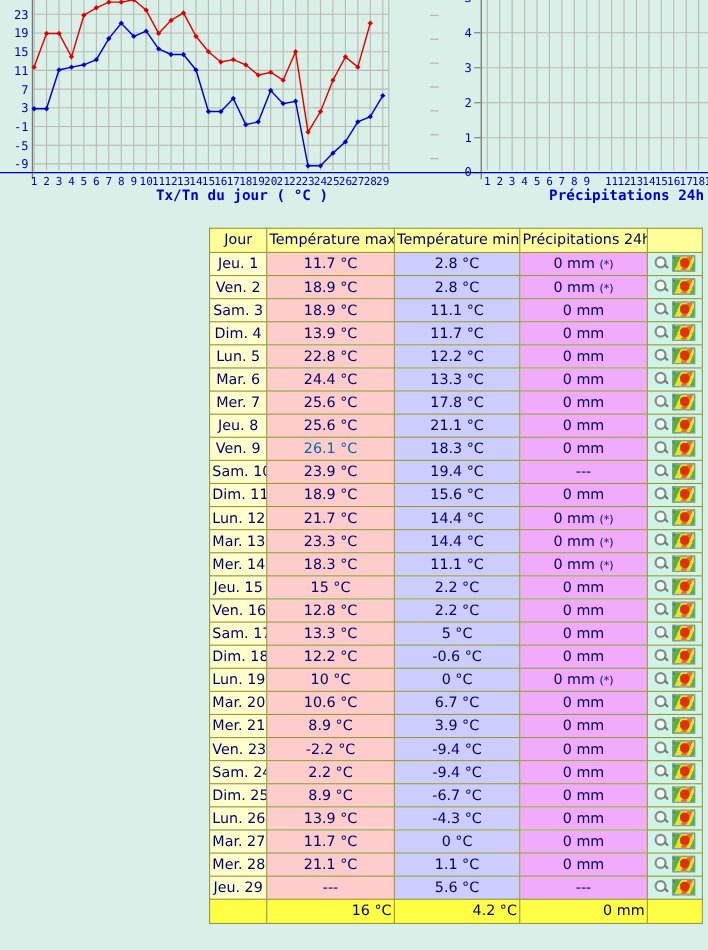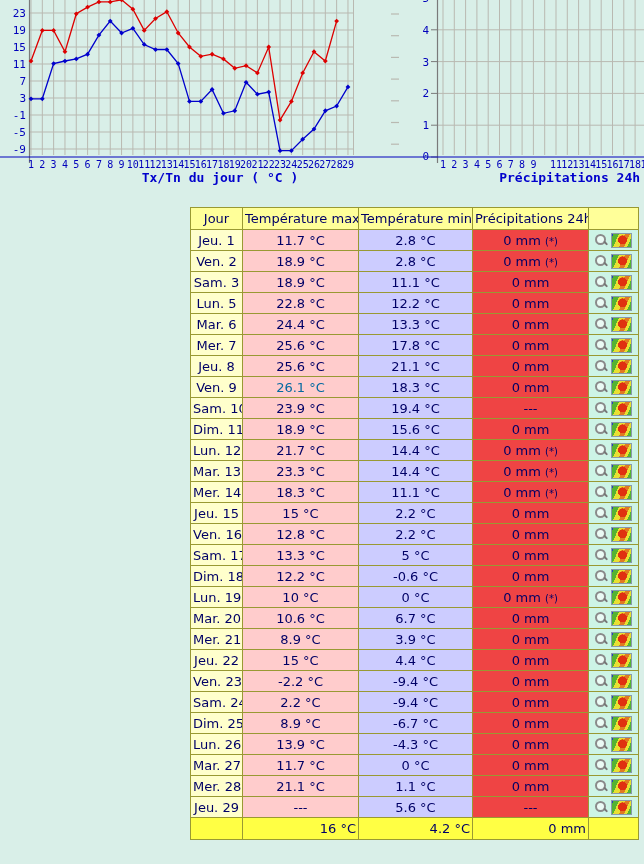--- a/index.html
+++ b/index.html
@@ -26,21 +26,21 @@
     padding:0 2px;
     height:20px;
     overflow:hidden;
     white-space:nowrap;
     font-weight:normal;
   }
   table.climate th{background:#ffff99;height:21px;}
   td.c-day{background:#ffffcc;}
   td.c-tmax{background:#ffcccc;}
   td.c-tmin{background:#ccccff;}
-  td.c-precip{background:#ef4444;margin-left:16px;}
+  td.c-precip{background:#f0abfc;margin-left:16px;}
   td.c-icons{background:#cdf4e6;}
   tr.summary td{background:#ffff44;height:21px;text-align:right;}
   .record-high{color:#0369a1;font-weight:bold;}
   .record-low{font-weight:bold;}
   .star{font-size:10px;}
   .iconbox{display:inline-flex;align-items:center;gap:3px;vertical-align:middle;}
   .magnifier{position:relative;display:inline-block;width:13px;height:13px;}
   .magnifier .lens{
     position:absolute;left:0;top:0;width:7px;height:7px;
     border:2px solid #8a8a8a;border-radius:50%;
@@ -319,20 +319,33 @@
           <td class="c-precip">0 mm</td>
           <td class="c-icons"><span class="iconbox">
               <span class="magnifier">
                 <span class="lens"></span>
                 <span class="handle"></span>
               </span>
               <span class="thumb"></span>
             </span></td>
         </tr>
         <tr>
+          <td class="c-day">Dim. 4</td>
+          <td class="c-tmax">13.9 °C</td>
+          <td class="c-tmin">11.7 °C</td>
+          <td class="c-precip">0 mm</td>
+          <td class="c-icons"><span class="iconbox">
+              <span class="magnifier">
+                <span class="lens"></span>
+                <span class="handle"></span>
+              </span>
+              <span class="thumb"></span>
+            </span></td>
+        </tr>
+        <tr>
           <td class="c-day">Lun. 5</td>
           <td class="c-tmax">22.8 °C</td>
           <td class="c-tmin">12.2 °C</td>
           <td class="c-precip">0 mm</td>
           <td class="c-icons"><span class="iconbox">
               <span class="magnifier">
                 <span class="lens"></span>
                 <span class="handle"></span>
               </span>
               <span class="thumb"></span>
@@ -530,33 +543,20 @@
                 <span class="lens"></span>
                 <span class="handle"></span>
               </span>
               <span class="thumb"></span>
             </span></td>
         </tr>
         <tr>
           <td class="c-day">Mer. 21</td>
           <td class="c-tmax">8.9 °C</td>
           <td class="c-tmin">3.9 °C</td>
-          <td class="c-precip">0 mm</td>
-          <td class="c-icons"><span class="iconbox">
-              <span class="magnifier">
-                <span class="lens"></span>
-                <span class="handle"></span>
-              </span>
-              <span class="thumb"></span>
-            </span></td>
-        </tr>
-        <tr>
-          <td class="c-day">Jeu. 22</td>
-          <td class="c-tmax">15 °C</td>
-          <td class="c-tmin">4.4 °C</td>
           <td class="c-precip">0 mm</td>
           <td class="c-icons"><span class="iconbox">
               <span class="magnifier">
                 <span class="lens"></span>
                 <span class="handle"></span>
               </span>
               <span class="thumb"></span>
             </span></td>
         </tr>
         <tr>

